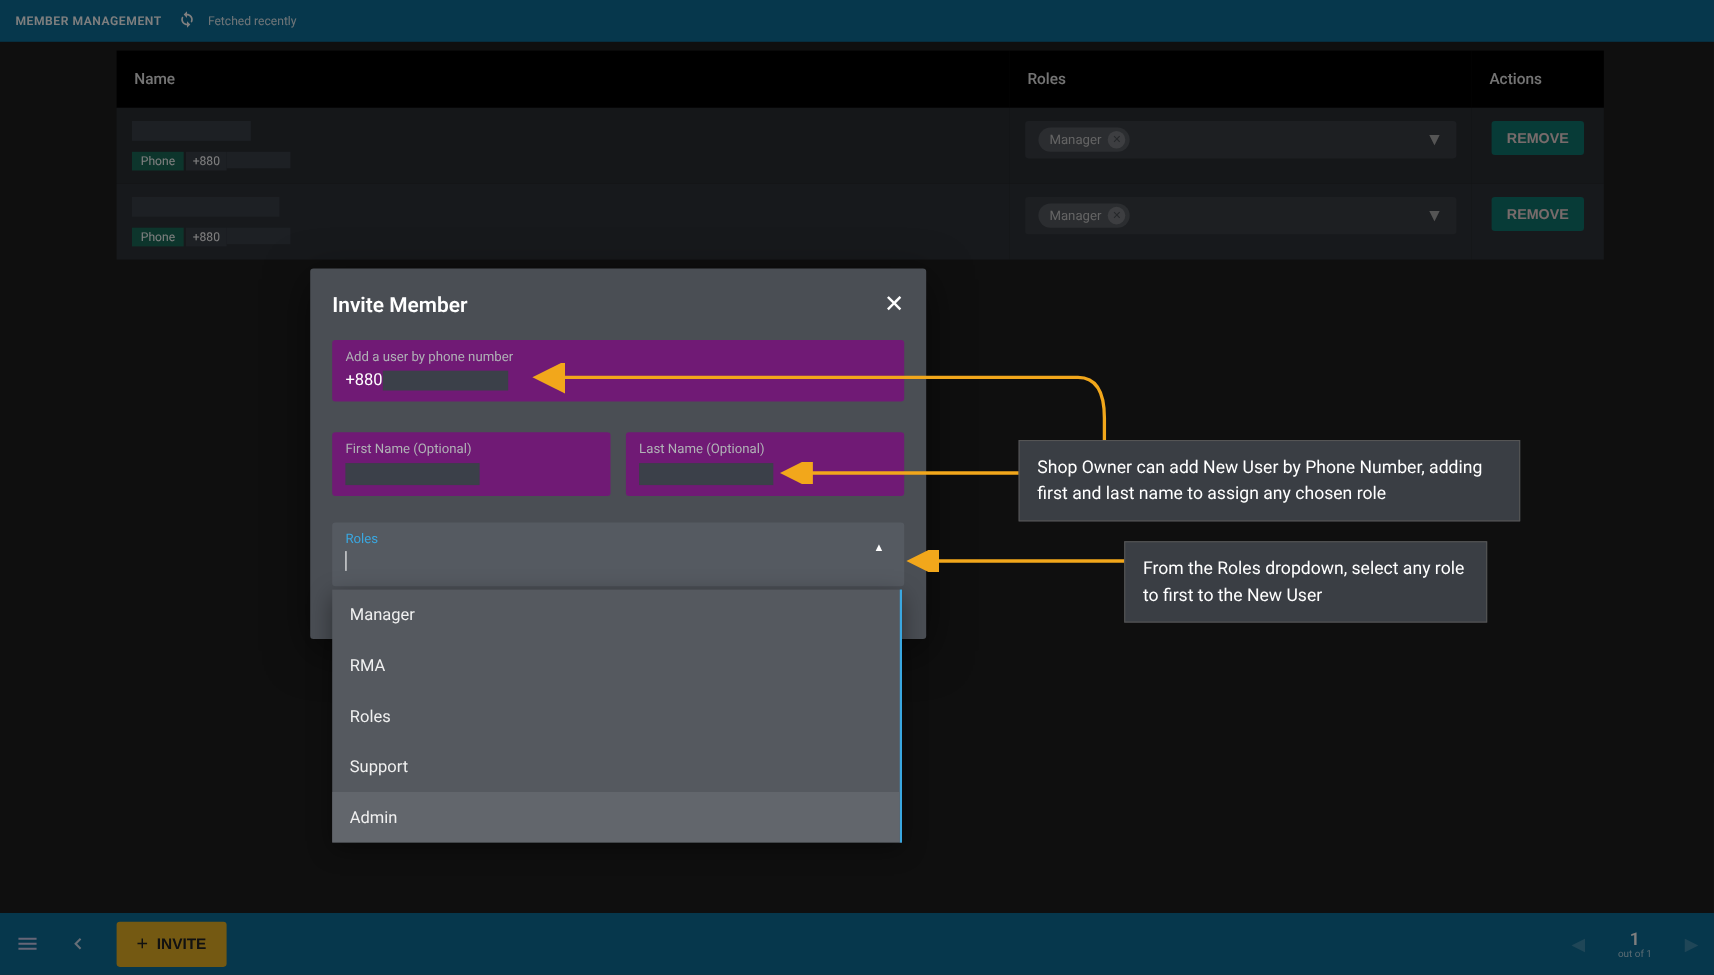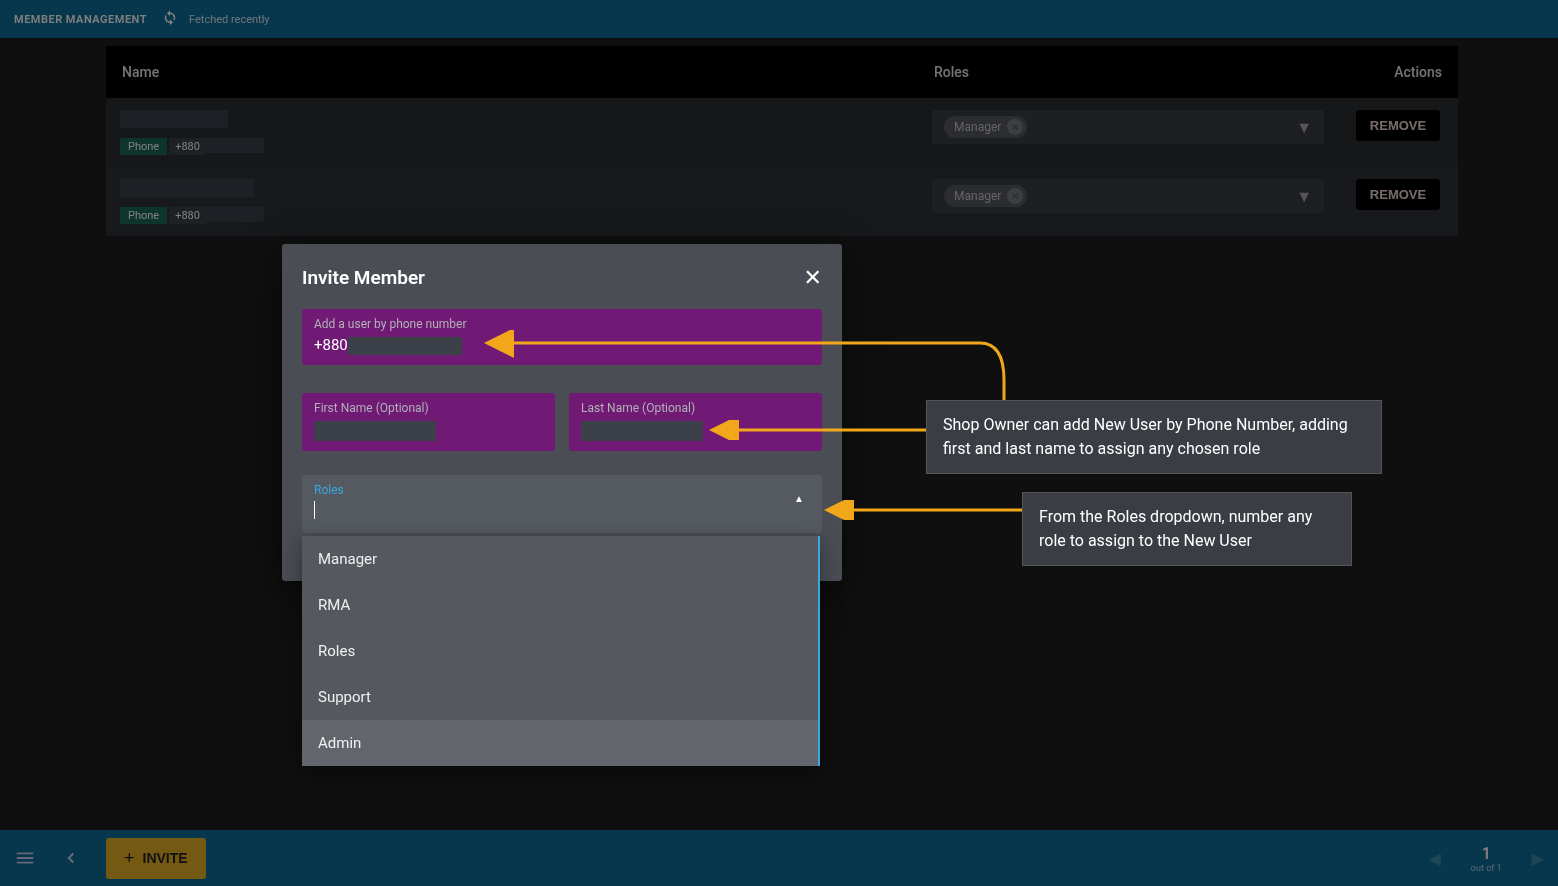--- a/index.html
+++ b/index.html
@@ -15,38 +15,38 @@
   .topbar .fetched { font-size: 11px; opacity: 0.85; }
   
   
   .main { position: absolute; top: 46px; left: 106px; right: 100px; z-index: 1; }
   
   
   .table { width: 100%; border-collapse: collapse; }
   .table thead { background: #000; }
   .table th { text-align: left; padding: 18px 16px; font-size: 14px; font-weight: 500; color: #e8e8e8; }
   .table th.roles { width: 420px; }
-  .table th.actions { width: 120px; text-align: right; }
+  .table th.actions { width: 120px; text-align: left; }
   .table tbody tr { background: #2a2e33; }
   .table tbody tr:nth-child(even) { background: #2f3338; }
   .table td { padding: 12px 14px; vertical-align: top; }
   .name-cell .redact-name { display: inline-block; width: 108px; height: 18px; background: #3b4049; }
   .name-cell .phone-row { margin-top: 6px; display: flex; align-items: flex-start; }
   .phone-label { background: #1a6a58; color: #fff; font-size: 11px; padding: 2px 8px; margin-right: 2px; }
   .phone-value { background: #3b4049; color: #fff; font-size: 11px; padding: 2px 6px; }
   .phone-redact { display: inline-block; width: 58px; height: 15px; background: #3b4049; vertical-align: middle; }
   
   
   .role-select { display: flex; align-items: center; background: #3a3e44; padding: 6px 12px; border-radius: 3px; justify-content: space-between; }
   .role-chip { display: inline-flex; align-items: center; background: #565a60; color: #c8c8c8; font-size: 12px; padding: 3px 4px 3px 10px; border-radius: 12px; }
   .role-chip .chip-close { width: 16px; height: 16px; border-radius: 50%; background: #7a7d82; margin-left: 6px; display: flex; align-items: center; justify-content: center; font-size: 10px; color: #4a4e54; }
   .role-caret { color: #aaa; }
   
   
-  .remove-btn { background: #000000; color: #f0d6d6; border: none; padding: 8px 14px; font-size: 13px; font-weight: 600; border-radius: 3px; cursor: pointer; }
+  .remove-btn { background: #0f766e; color: #f0d6d6; border: none; padding: 8px 14px; font-size: 13px; font-weight: 600; border-radius: 3px; cursor: pointer; }
   
   
   .bottombar { position: absolute; bottom: 0; left: 0; right: 0; height: 56px; background: #0d6e98; display: flex; align-items: center; padding: 0 14px; z-index: 1; }
   .menu-icon, .back-icon { color: #fff; margin-right: 26px; cursor: pointer; display: flex; align-items: center; }
   .menu-icon svg, .back-icon svg { fill: #cce; }
   .invite-btn { background: #e8b324; color: #222; border: none; padding: 10px 18px; font-size: 14px; font-weight: 600; border-radius: 3px; display: inline-flex; align-items: center; cursor: pointer; }
   .invite-btn .plus { font-size: 18px; margin-right: 8px; font-weight: 400; }
   .pager { margin-left: auto; display: flex; align-items: center; color: #b0d4e4; gap: 30px; }
   .pager .page-current { color: #fff; font-weight: 600; text-align: center; }
   .pager .page-sub { font-size: 9px; color: #b0d4e4; display: block; font-weight: 400; }
@@ -236,13 +236,13 @@
 <svg class="arrow-svg" style="top:500px; left:815px;" width="220" height="20">
   <defs>
       <marker id="ah3" markerWidth="10" markerHeight="10" refX="2" refY="5" orient="auto">
         <path d="M10 0 L0 5 L10 10 z" fill="#f2a71b"></path>
       </marker>
     </defs>
   <path d="M 15 10 L 210 10" stroke="#f2a71b" stroke-width="3" fill="none" marker-start="url(#ah3)"></path>
 </svg>
 
 <div class="annotation" style="top:400px; left:926px; width:456px;">Shop Owner can add New User by Phone Number, adding first and last name to assign any chosen role</div>
-<div class="annotation" style="top:492px; left:1022px; width:330px;">From the Roles dropdown, number any role to assign to the New User</div>
+<div class="annotation" style="top:492px; left:1022px; width:330px;">From the Roles dropdown, select any role to first to the New User</div>
 
 </body></html>

